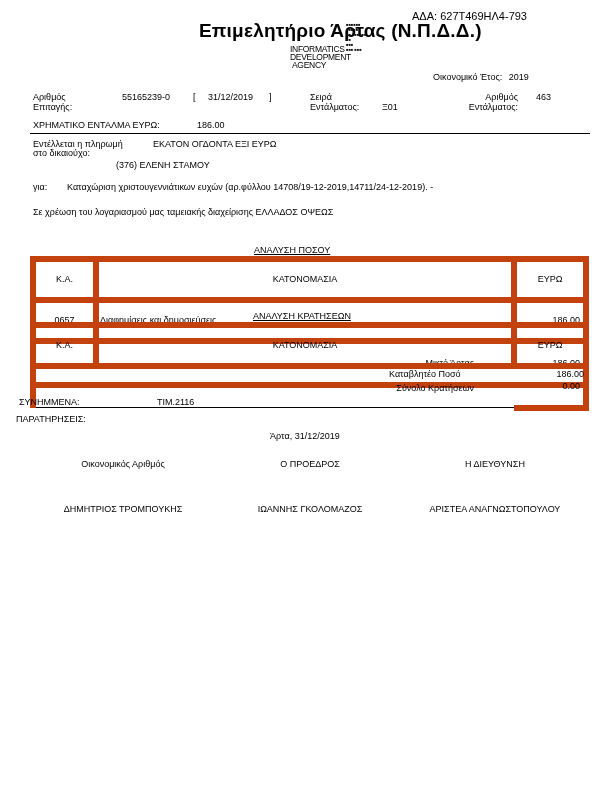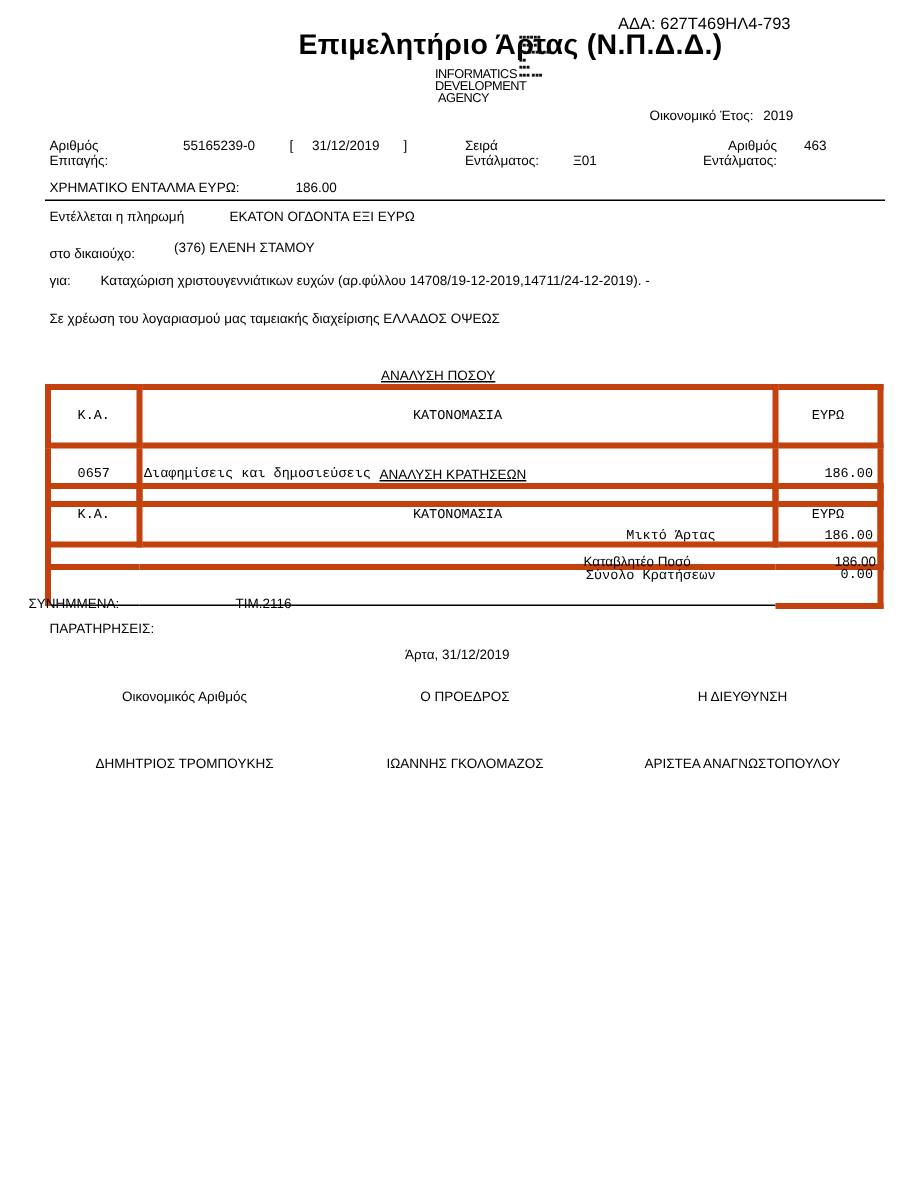--- a/index.html
+++ b/index.html
@@ -5,21 +5,21 @@
   html, body { margin:0; padding:0; background:#fff; }
   body { width:612px; height:792px; position:relative; overflow:hidden;
          font-family:"Liberation Sans", sans-serif; color:#000; font-size:9px; }
   .abs { position:absolute; white-space:nowrap; }
   .title { font-size:19px; font-weight:bold; letter-spacing:0.2px; }
   .stamp-a { font-size:8.5px; line-height:8px; letter-spacing:-0.3px; }
   .stamp-b { font-size:4px; line-height:5px; color:#111; }
   .ada { font-size:11px; }
   .hline { position:absolute; height:1px; background:#000; }
   table.grid { position:absolute; border-collapse:collapse; font-size:9px; }
-  table.grid td { border:4px solid #c2410c; padding:12px 3px; height:11px; line-height:11px;font-family:Liberation Mono, monospace; }
+  table.grid td { border:6px solid #c2410c; padding:12px 3px; height:11px; line-height:11px; }
   .center { text-align:center; }
   .right { text-align:right; }
   .uline { text-decoration:underline; }
 </style>
 </head>
 <body>
 
 <div class="abs title" style="left:199px; top:20px;">Επιμελητήριο Άρτας (Ν.Π.Δ.Δ.)</div>
 <div class="abs stamp-a" style="left:290px; top:22px;margin-top:23px;">
   <div>INFORMATICS</div>
@@ -64,21 +64,21 @@
   <div>Εντάλματος:</div>
 </div>
 <div class="abs" style="left:536px; top:92px;text-align:center;">463</div>
 
 <div class="abs" style="left:33px; top:120px;">ΧΡΗΜΑΤΙΚΟ ΕΝΤΑΛΜΑ ΕΥΡΩ:</div>
 <div class="abs" style="left:197px; top:120px;">186.00</div>
 <div class="hline" style="left:30px; top:133px; width:560px;"></div>
 
 <div class="abs" style="left:33px; top:139px;">Εντέλλεται η πληρωμή</div>
 <div class="abs" style="left:153px; top:139px;">ΕΚΑΤΟΝ ΟΓΔΟΝΤΑ ΕΞΙ ΕΥΡΩ</div>
-<div class="abs" style="left:33px; top:164px;text-align:center;">στο δικαιούχο:</div>
+<div class="abs" style="left:33px; top:148px;text-align:center;">στο δικαιούχο:</div>
 <div class="abs" style="left:116px; top:160px;">(376) ΕΛΕΝΗ ΣΤΑΜΟΥ</div>
 <div class="abs" style="left:33px; top:182px;">για:</div>
 <div class="abs" style="left:67px; top:182px;">Καταχώριση χριστουγεννιάτικων ευχών (αρ.φύλλου 14708/19-12-2019,14711/24-12-2019).  -</div>
 <div class="abs" style="left:33px; top:207px;">Σε χρέωση του λογαριασμού μας ταμειακής διαχείρισης ΕΛΛΑΔΟΣ ΟΨΕΩΣ</div>
 
 <div class="abs uline" style="left:254px; top:245px;">ΑΝΑΛΥΣΗ ΠΟΣΟΥ</div>
 <table class="grid" style="left:30px; top:256px; width:559px;">
   <tbody>
       <tr>
     <td class="center" style="width:51px;">Κ.Α.</td>
@@ -110,21 +110,21 @@
     <td class="right" style="border-left:none;">0.00</td>
   </tr>
 </tbody>
   </table>
 
 <div class="abs" style="left:389px; top:369px;">Καταβλητέο Ποσό</div>
 <div class="abs right" style="left:530px; top:369px; width:54px;">186.00</div>
 
 <div class="abs" style="left:19px; top:397px;">ΣΥΝΗΜΜΕΝΑ:</div>
 <div class="abs" style="left:157px; top:397px;">ΤΙΜ.2116</div>
-<div class="abs" style="left:33px; top:414px;">ΠΑΡΑΤΗΡΗΣΕΙΣ:</div>
+<div class="abs" style="left:16px; top:414px;">ΠΑΡΑΤΗΡΗΣΕΙΣ:</div>
 <div class="abs" style="left:270px; top:431px;">Άρτα, 31/12/2019</div>
 
 <div class="abs center" style="left:43px; top:459px; width:160px;">Οικονομικός Αριθμός</div>
 <div class="abs center" style="left:230px; top:459px; width:160px;">Ο ΠΡΟΕΔΡΟΣ</div>
 <div class="abs center" style="left:415px; top:459px; width:160px;">Η ΔΙΕΥΘΥΝΣΗ</div>
 
 <div class="abs center" style="left:43px; top:504px; width:160px;">ΔΗΜΗΤΡΙΟΣ ΤΡΟΜΠΟΥΚΗΣ</div>
 <div class="abs center" style="left:230px; top:504px; width:160px;">ΙΩΑΝΝΗΣ ΓΚΟΛΟΜΑΖΟΣ</div>
 <div class="abs center" style="left:415px; top:504px; width:160px;">ΑΡΙΣΤΕΑ ΑΝΑΓΝΩΣΤΟΠΟΥΛΟΥ</div>
 

